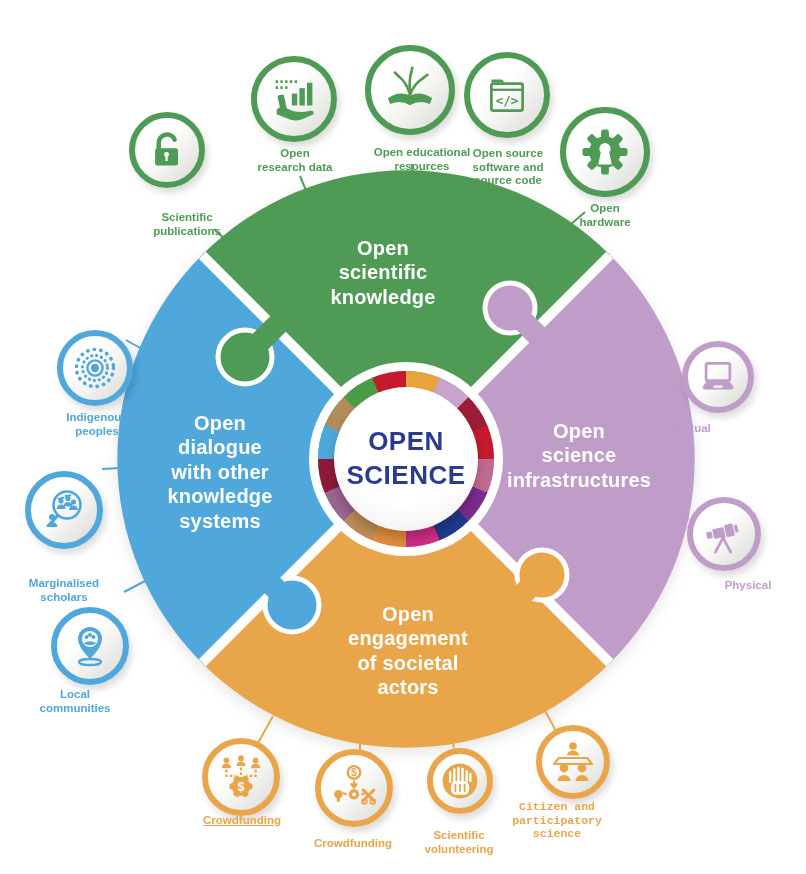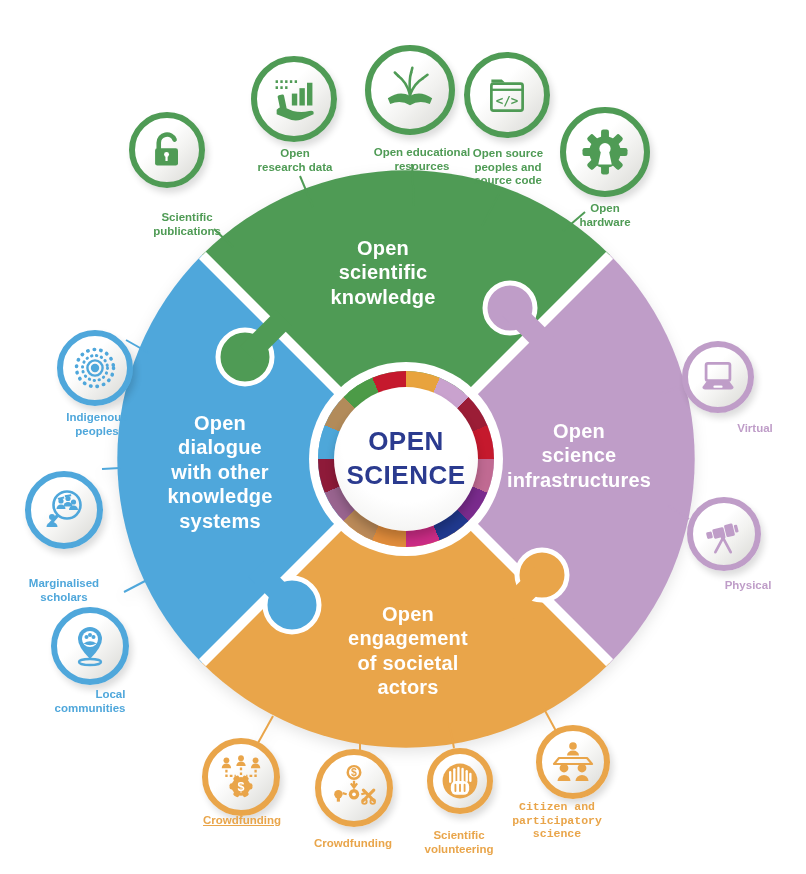--- a/index.html
+++ b/index.html
@@ -140,21 +140,21 @@
 
   <div class="sat q-green" style="left:464px;top:52px;width:86px;height:86px;">
     <svg width="50" height="50" viewBox="0 0 48 48" fill="currentColor">
       <path d="M9 9 h10 l3 3 h-13 z"></path>
       <rect x="9" y="13" width="30" height="26" rx="2" fill="none" stroke="currentColor" stroke-width="2.6"></rect>
       <line x1="9" y1="19" x2="39" y2="19" stroke="currentColor" stroke-width="2.2"></line>
       <text x="24" y="33.5" font-size="12" font-weight="bold" text-anchor="middle" font-family="'DejaVu Sans Mono',monospace" fill="currentColor">&lt;/&gt;</text>
     </svg>
   </div>
   <div class="slabel q-green" style="left:508px;top:147px;">Open source
-peoples and
+software and
 source code</div>
 
   <div class="sat q-green" style="left:560px;top:107px;width:90px;height:90px;">
     <svg width="54" height="54" viewBox="0 0 48 48" fill="currentColor">
       <g>
         <rect x="20.5" y="4" width="7" height="9" rx="2"></rect>
           <rect x="20.5" y="35" width="7" height="9" rx="2"></rect>
         <rect x="20.5" y="4" width="7" height="9" rx="2" transform="rotate(45 24 24)"></rect>
           <rect x="20.5" y="35" width="7" height="9" rx="2" transform="rotate(45 24 24)"></rect>
         <rect x="20.5" y="4" width="7" height="9" rx="2" transform="rotate(90 24 24)"></rect>
@@ -204,31 +204,31 @@
     <svg width="48" height="48" viewBox="0 0 48 48" fill="currentColor">
       <path d="M24 5 a12 12 0 0 1 12 12 q0 8 -12 20 q-12 -12 -12 -20 a12 12 0 0 1 12 -12 z"></path>
       <circle cx="24" cy="17" r="8" fill="#fff"></circle>
       <circle cx="20.5" cy="15" r="2"></circle>
         <circle cx="27.5" cy="15" r="2"></circle>
         <circle cx="24" cy="13" r="2"></circle>
       <path d="M17.5 21.5 q6.5 -4.5 13 0 q-6.5 3.5 -13 0 z"></path>
       <ellipse cx="24" cy="40" rx="11" ry="3" fill="none" stroke="currentColor" stroke-width="2.4"></ellipse>
     </svg>
   </div>
-  <div class="slabel q-blue" style="left:90px;top:648px;text-align:right;">Local
+  <div class="slabel q-blue" style="left:75px;top:648px;">Local
 communities</div>
 
   <div class="sat q-purple" style="left:682px;top:341px;width:72px;height:72px;">
     <svg width="44" height="44" viewBox="0 0 48 48" fill="currentColor">
       <rect x="11" y="9" width="26" height="19" rx="2" fill="none" stroke="currentColor" stroke-width="3"></rect>
       <path d="M7 35 l4.5 -6 h25 l4.5 6 q0 2.5 -3 2.5 h-28 q-3 0 -3 -2.5 z"></path>
       <rect x="19" y="33.2" width="10" height="2.6" rx="1.3" fill="#fff"></rect>
     </svg>
   </div>
-  <div class="slabel q-purple" style="left:755px;top:422px;">Virtual</div>
+  <div class="slabel q-purple" style="left:693px;top:422px;">Virtual</div>
 
   <div class="sat q-purple" style="left:687px;top:497px;width:74px;height:74px;">
     <svg width="46" height="46" viewBox="0 0 48 48" fill="currentColor">
       <g transform="rotate(-14 24 20)">
         <rect x="5" y="18" width="6" height="7" rx="1.5"></rect>
         <rect x="12" y="16.5" width="12" height="10" rx="1.5"></rect>
         <rect x="25" y="15" width="9" height="13" rx="1.5"></rect>
         <rect x="35" y="17.5" width="3.5" height="8" rx="1"></rect>
       </g>
       <circle cx="23" cy="27" r="2.6"></circle>

